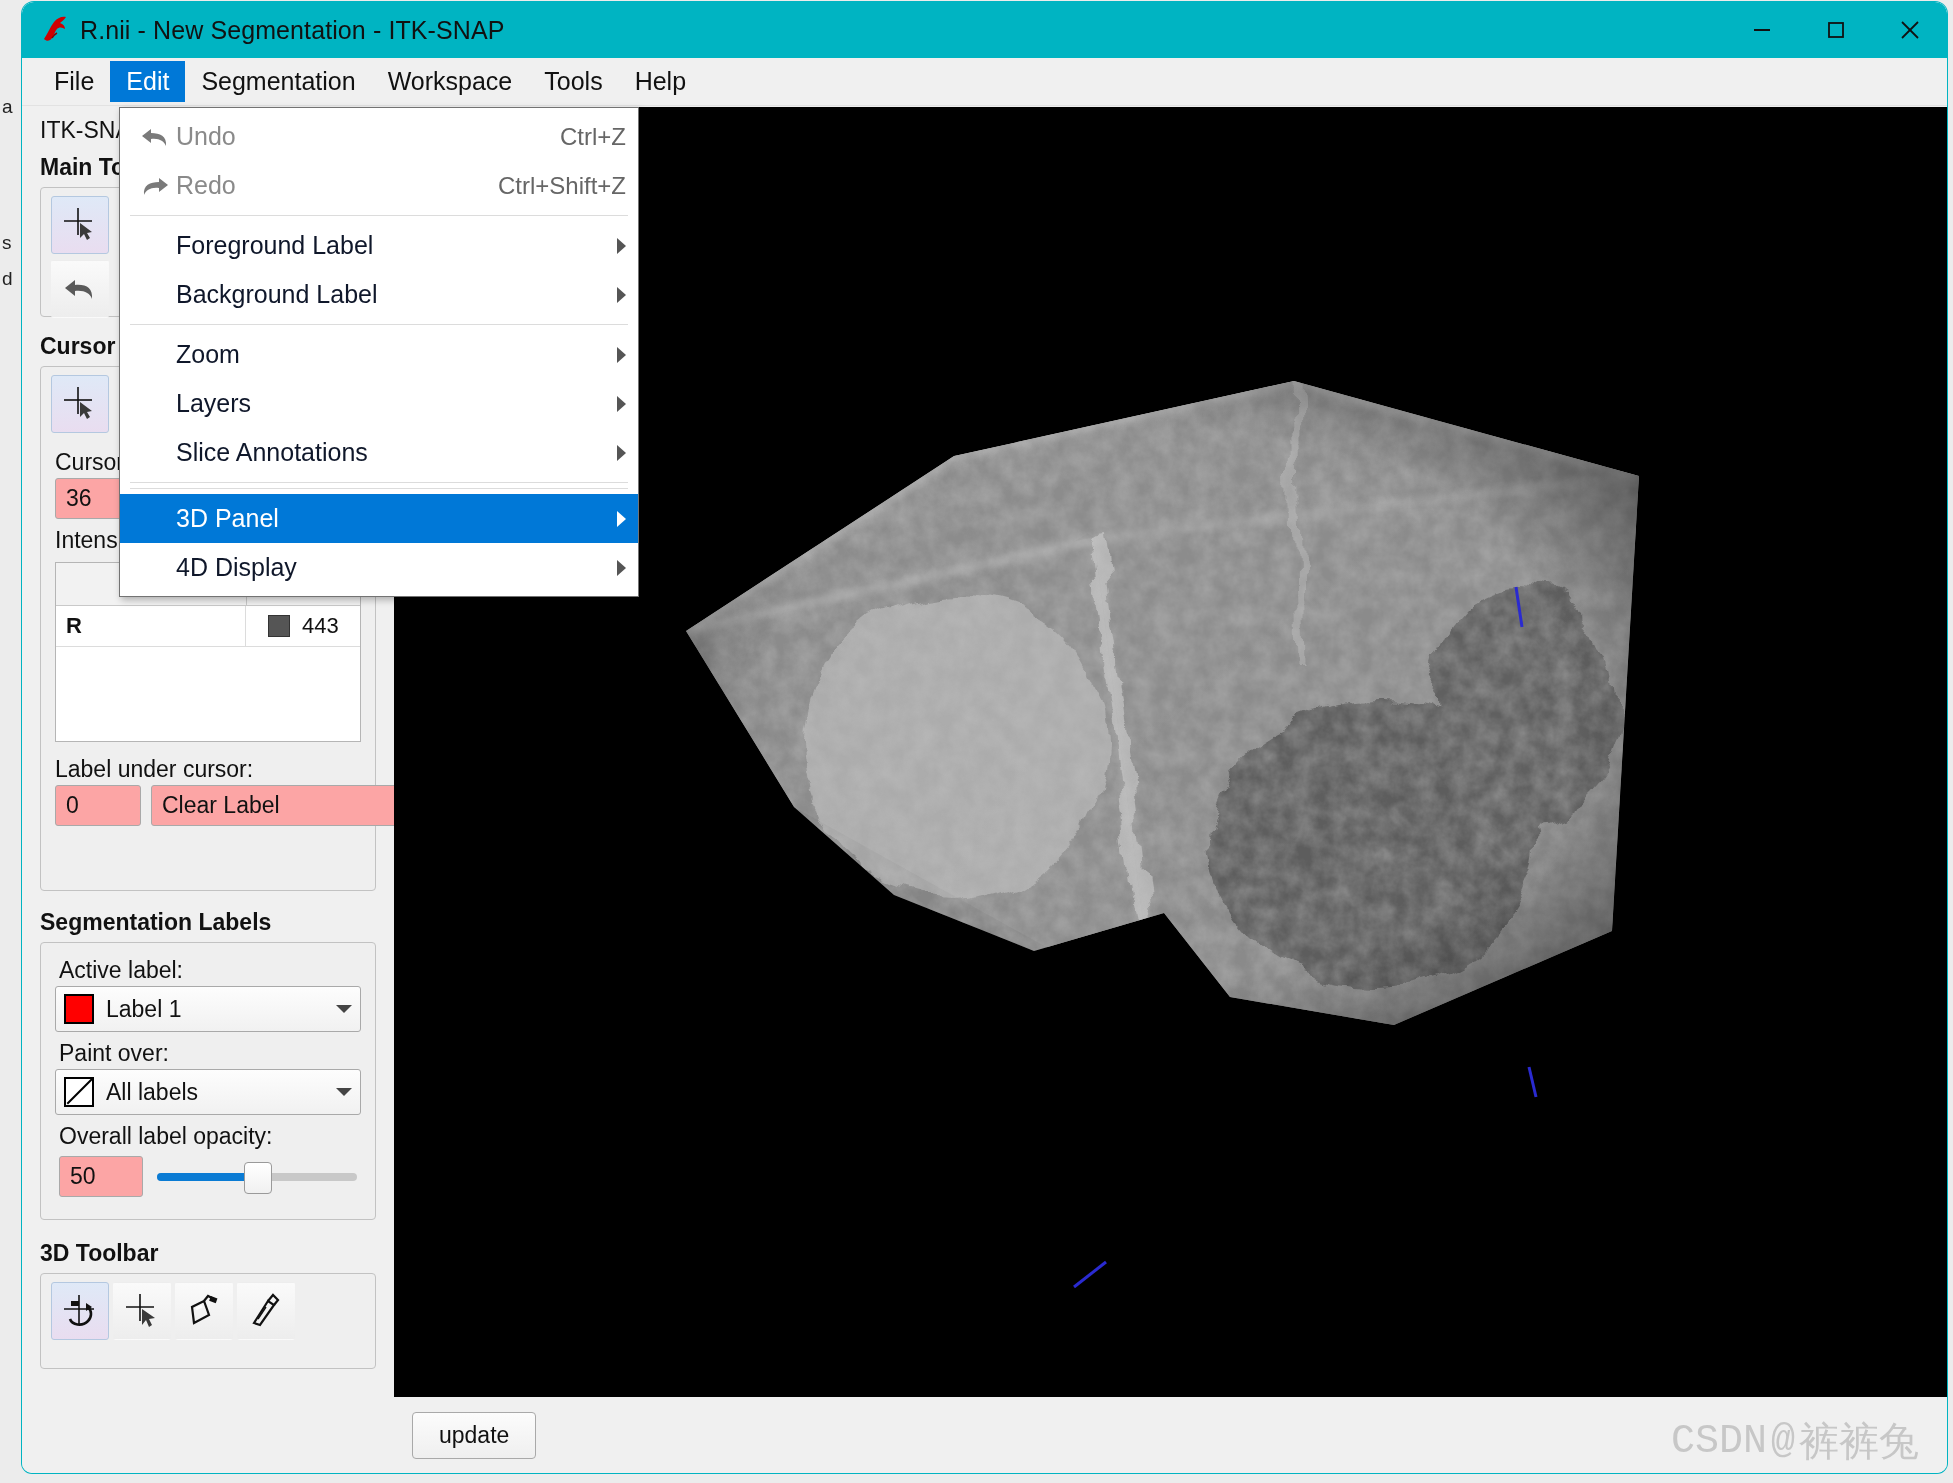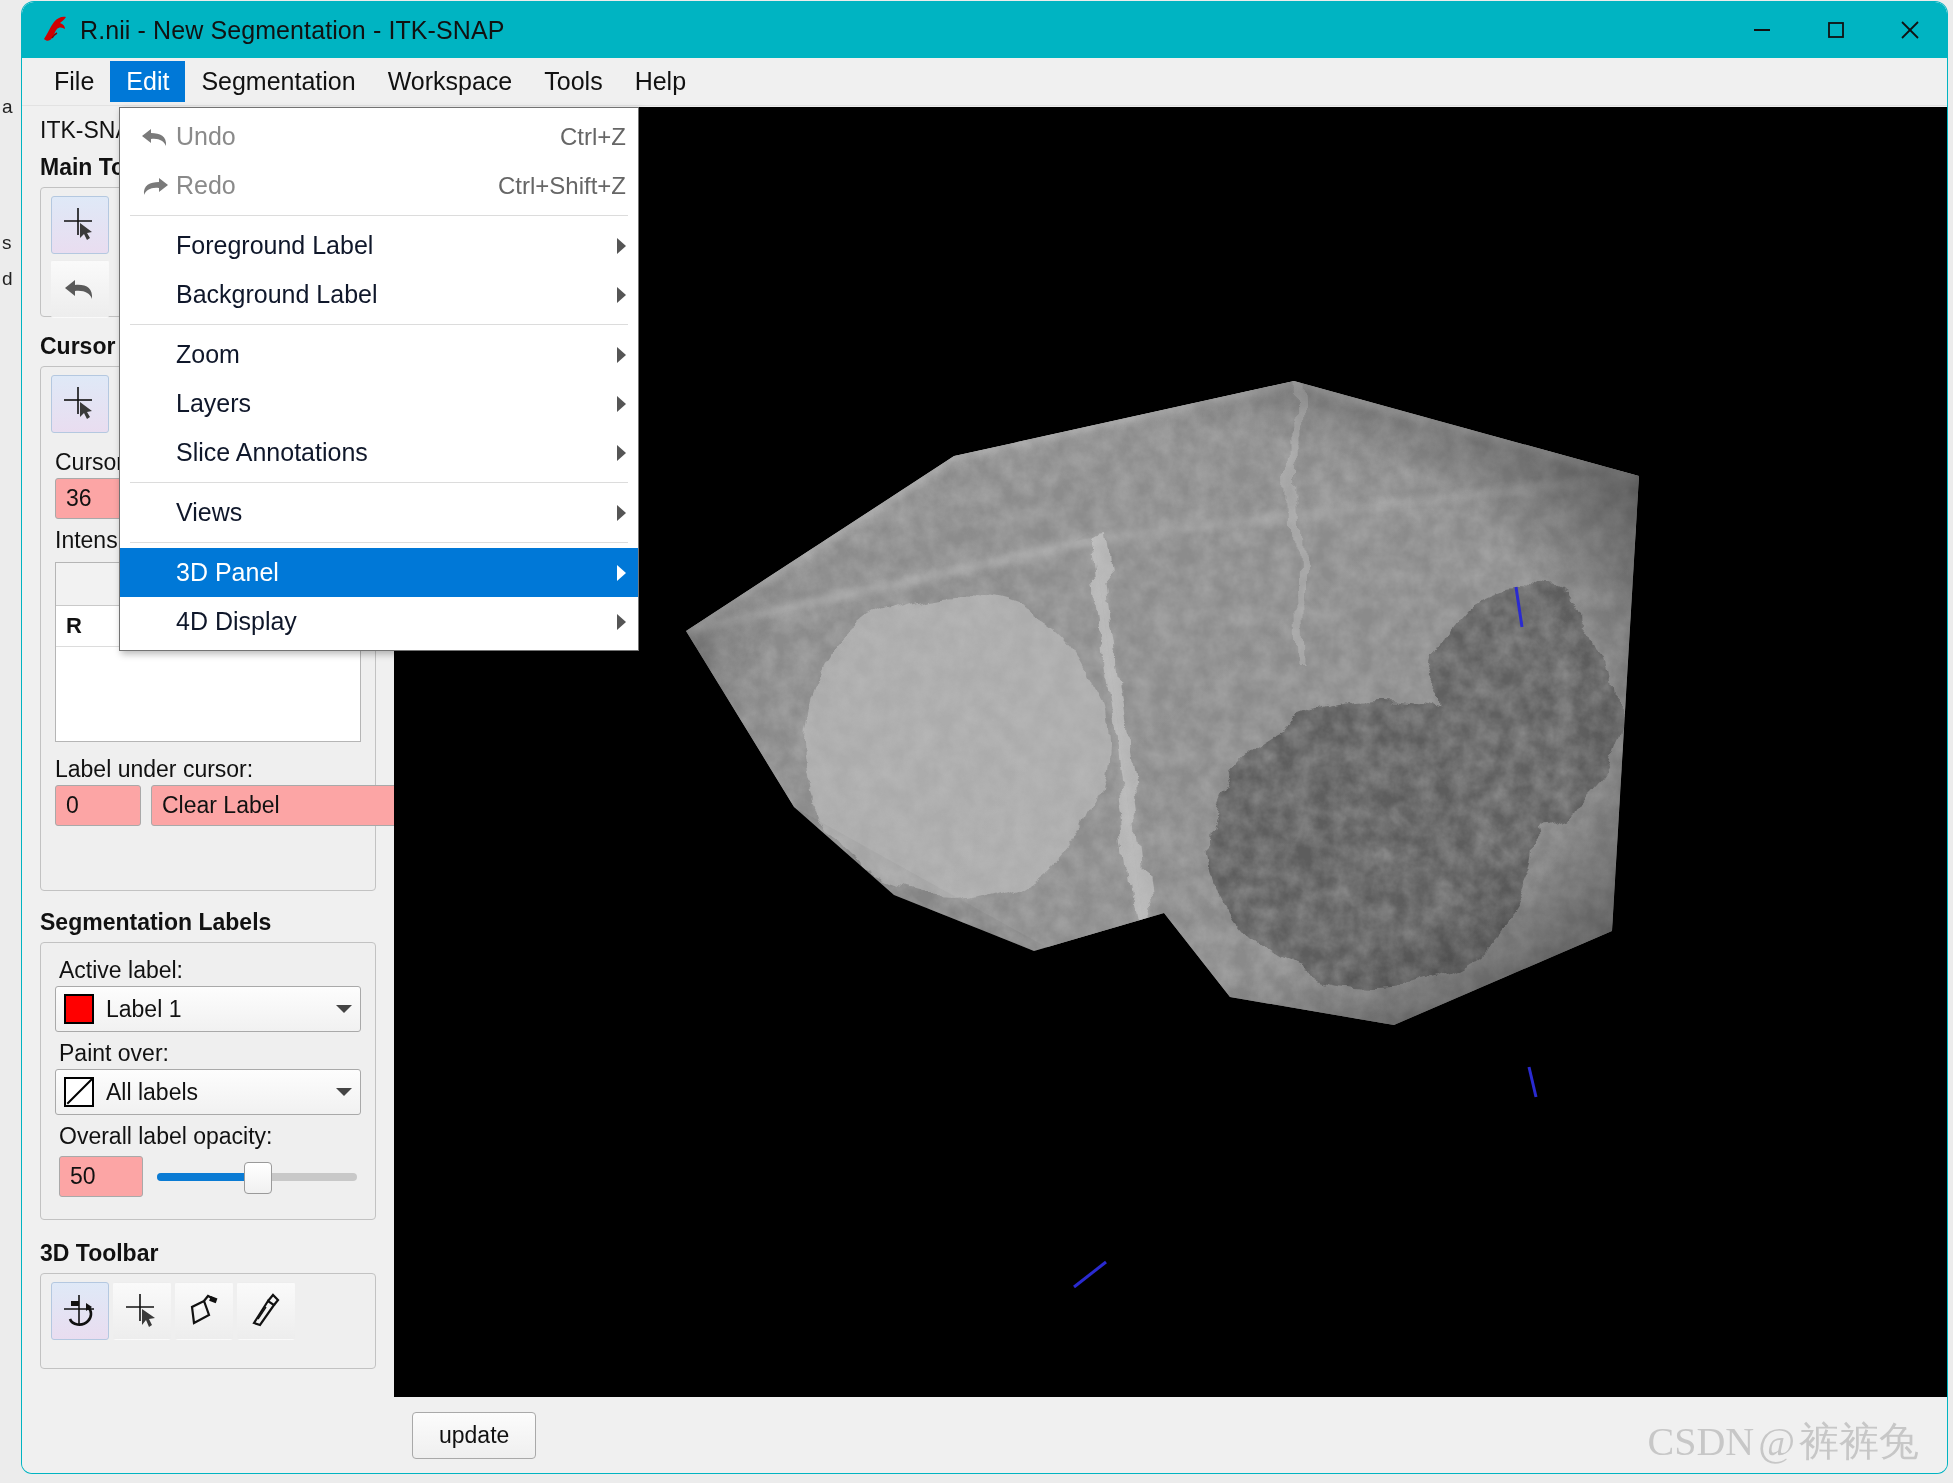--- a/index.html
+++ b/index.html
@@ -257,21 +257,21 @@
   }
   
   .watermark {
     position: absolute;
     right: 28px; top: 1412px;
     display: flex; align-items: center; gap: 4px;
     opacity: 0.30;
     pointer-events: none;
     font-size: 40px;
     color: #6a6a6a;
-    font-family: Liberation Serif, serif;
+    font-family: Liberation Mono, monospace;
     white-space: nowrap;
   }
   
   .dropdown {
     position: absolute;
     left: 97px; top: 105px;
     width: 520px;
     background: #ffffff;
     border: 1px solid #737373;
     box-shadow: 2px 3px 7px rgba(0,0,0,0.28);
@@ -605,25 +605,20 @@
           <span class="dd-icon"></span>
           <span class="dd-label">Layers</span>
           <span class="dd-arrow"></span>
         </div>
         <div class="dd-item">
           <span class="dd-icon"></span>
           <span class="dd-label">Slice Annotations</span>
           <span class="dd-arrow"></span>
         </div>
         <div class="dd-sep"></div>
-        <div class="dd-item">
-          <span class="dd-icon"></span>
-          <span class="dd-label">Views</span>
-          <span class="dd-arrow"></span>
-        </div>
         <div class="dd-sep"></div>
         <div class="dd-item highlight">
           <span class="dd-icon"></span>
           <span class="dd-label">3D Panel</span>
           <span class="dd-arrow"></span>
         </div>
         <div class="dd-item">
           <span class="dd-icon"></span>
           <span class="dd-label">4D Display</span>
           <span class="dd-arrow"></span>

